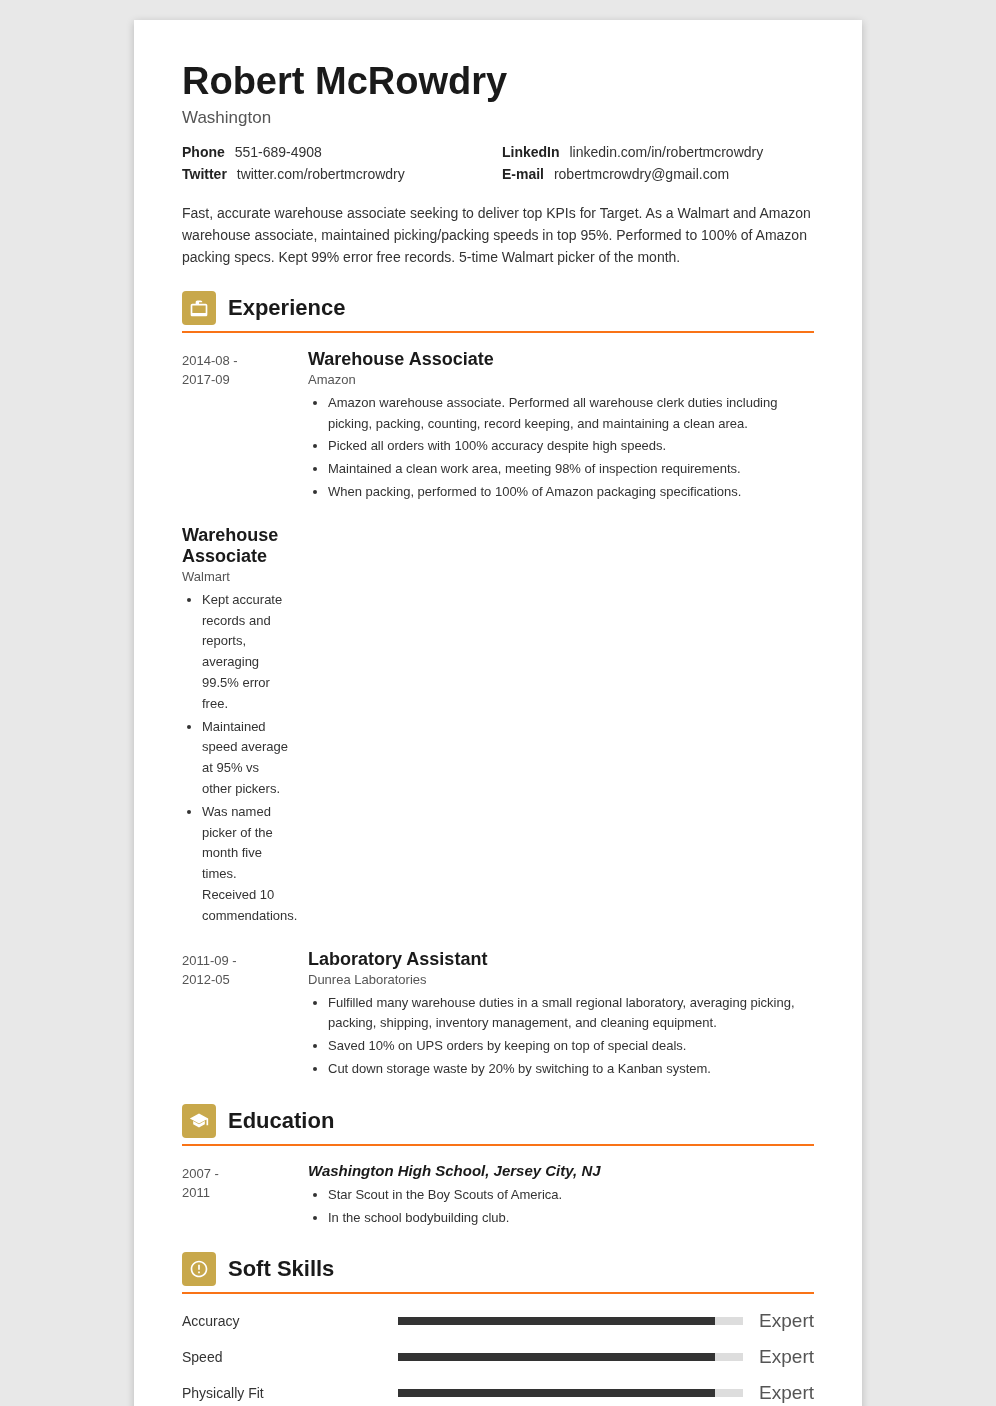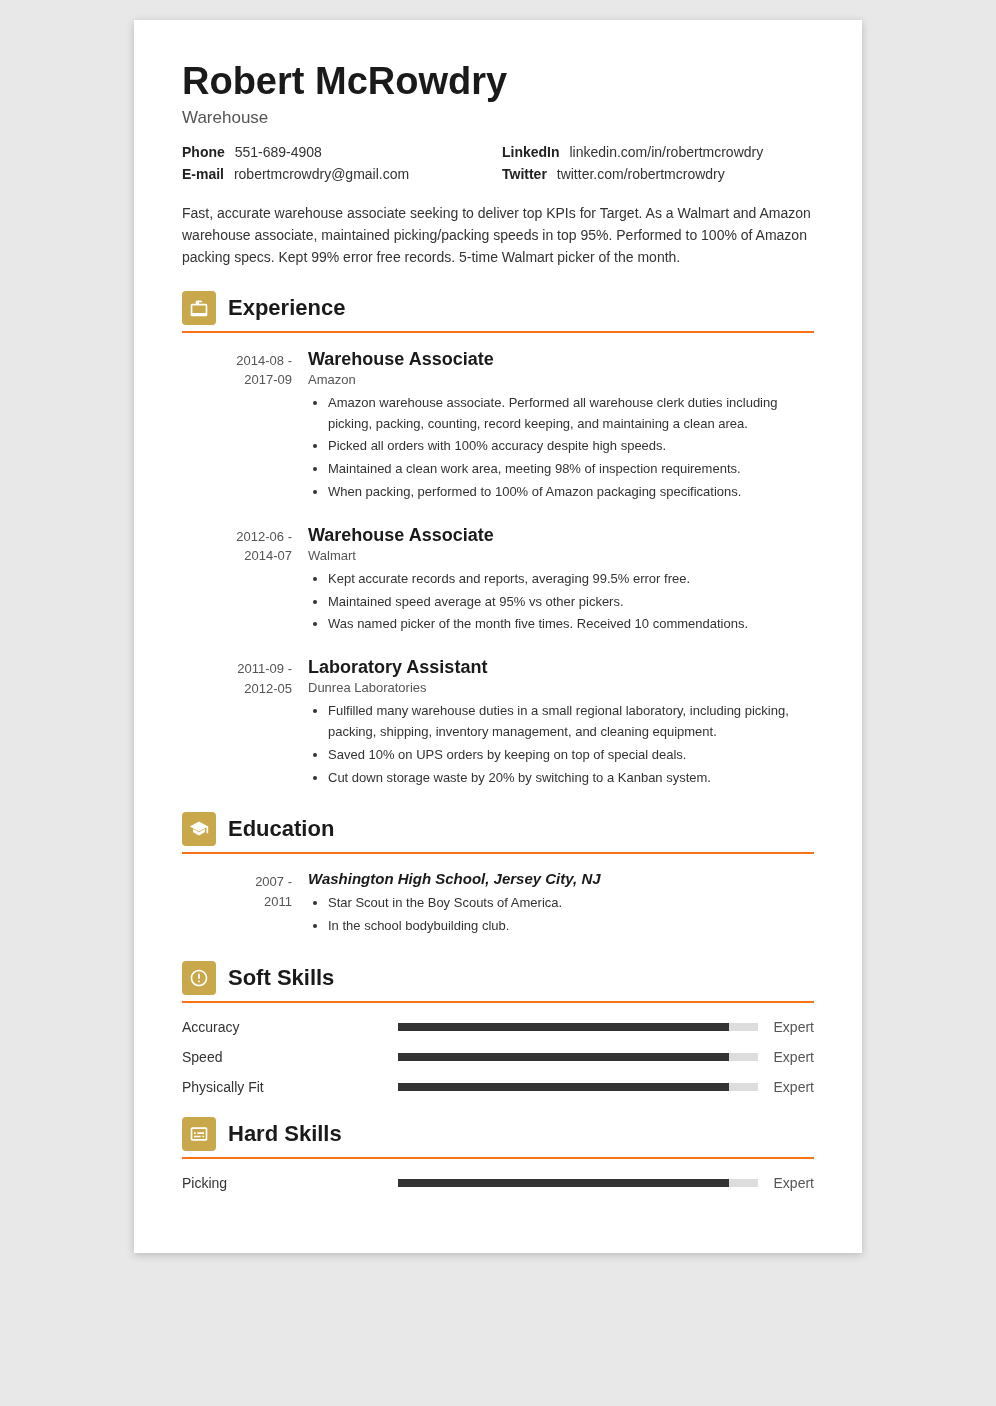--- a/index.html
+++ b/index.html
@@ -84,21 +84,20 @@
       display: grid;
       grid-template-columns: 110px 1fr;
       gap: 0 16px;
       margin-bottom: 20px;
     }
     .date-range {
       font-size: 13px;
       color: #555;
       padding-top: 2px;
       line-height: 1.5;
-      text-align: right;
     }
     .job-content {}
     .job-title {
       font-size: 18px;
       font-weight: 700;
       color: #1a1a1a;
       margin-bottom: 2px;
     }
     .company {
       font-size: 13px;
@@ -142,52 +141,52 @@
     .skill-bar-container {
       height: 8px;
       background: #ddd;
       border-radius: 0;
     }
     .skill-bar {
       height: 100%;
       background: #333;
     }
     .skill-level {
-      font-size: 14px;
+      font-size: 19px;
       color: #555;
       text-align: right;
       min-width: 40px;
     }
   </style>
 </head>
 <body>
 
 <div class="resume">
 
   <div>
     <div class="header-name">Robert McRowdry</div>
-    <div class="header-title">Warehouse</div>
+    <div class="header-title">Washington</div>
   </div>
 
   <div class="contact-grid">
     <div class="contact-item">
       <span class="label">Phone</span>
       <span>551-689-4908</span>
     </div>
     <div class="contact-item">
       <span class="label">LinkedIn</span>
       <span>linkedin.com/in/robertmcrowdry</span>
     </div>
     <div class="contact-item">
+      <span class="label">Twitter</span>
+      <span>twitter.com/robertmcrowdry</span>
+    </div>
+    <div class="contact-item">
       <span class="label">E-mail</span>
       <span>robertmcrowdry@gmail.com</span>
-    </div>
-    <div class="contact-item">
-      <span class="label">Twitter</span>
-      <span>twitter.com/robertmcrowdry</span>
     </div>
   </div>
 
   <div class="summary">Fast, accurate warehouse associate seeking to deliver top KPIs for Target. As a Walmart and Amazon warehouse associate, maintained picking/packing speeds in top 95%. Performed to 100% of Amazon packing specs. Kept 99% error free records. 5-time Walmart picker of the month.</div>
 
   <div class="section">
     <div class="section-header">
       <div class="section-icon">
         <svg viewBox="0 0 24 24" xmlns="http://www.w3.org/2000/svg">
           <path d="M20 7h-4V5c0-1.1-.9-2-2-2h-4C8.9 3 8 3.9 8 5v2H4c-1.1 0-2 .9-2 2v11c0 1.1.9 2 2 2h16c1.1 0 2-.9 2-2V9c0-1.1-.9-2-2-2zm-8-2h4v2h-4V5zm8 13H4V9h16v9z"></path>
@@ -206,42 +205,39 @@
       <div class="company">Amazon</div>
       <ul class="bullet-list">
         <li>Amazon warehouse associate. Performed all warehouse clerk duties including picking, packing, counting, record keeping, and maintaining a clean area.</li>
               <li>Picked all orders with 100% accuracy despite high speeds.</li>
               <li>Maintained a clean work area, meeting 98% of inspection requirements.</li>
               <li>When packing, performed to 100% of Amazon packaging specifications.</li>
       </ul>
     </div>
   </div>
         <div class="experience-row">
-    <div class="date-range">
-      2012-06 -<br>2014-07
-    </div>
     <div class="job-content">
       <div class="job-title">Warehouse Associate</div>
       <div class="company">Walmart</div>
       <ul class="bullet-list">
         <li>Kept accurate records and reports, averaging 99.5% error free.</li>
               <li>Maintained speed average at 95% vs other pickers.</li>
               <li>Was named picker of the month five times. Received 10 commendations.</li>
       </ul>
     </div>
   </div>
         <div class="experience-row">
     <div class="date-range">
       2011-09 -<br>2012-05
     </div>
     <div class="job-content">
       <div class="job-title">Laboratory Assistant</div>
       <div class="company">Dunrea Laboratories</div>
       <ul class="bullet-list">
-        <li>Fulfilled many warehouse duties in a small regional laboratory, including picking, packing, shipping, inventory management, and cleaning equipment.</li>
+        <li>Fulfilled many warehouse duties in a small regional laboratory, averaging picking, packing, shipping, inventory management, and cleaning equipment.</li>
               <li>Saved 10% on UPS orders by keeping on top of special deals.</li>
               <li>Cut down storage waste by 20% by switching to a Kanban system.</li>
       </ul>
     </div>
   </div>
       </div>
   </div>
 
   <div class="section">
     <div class="section-header">

